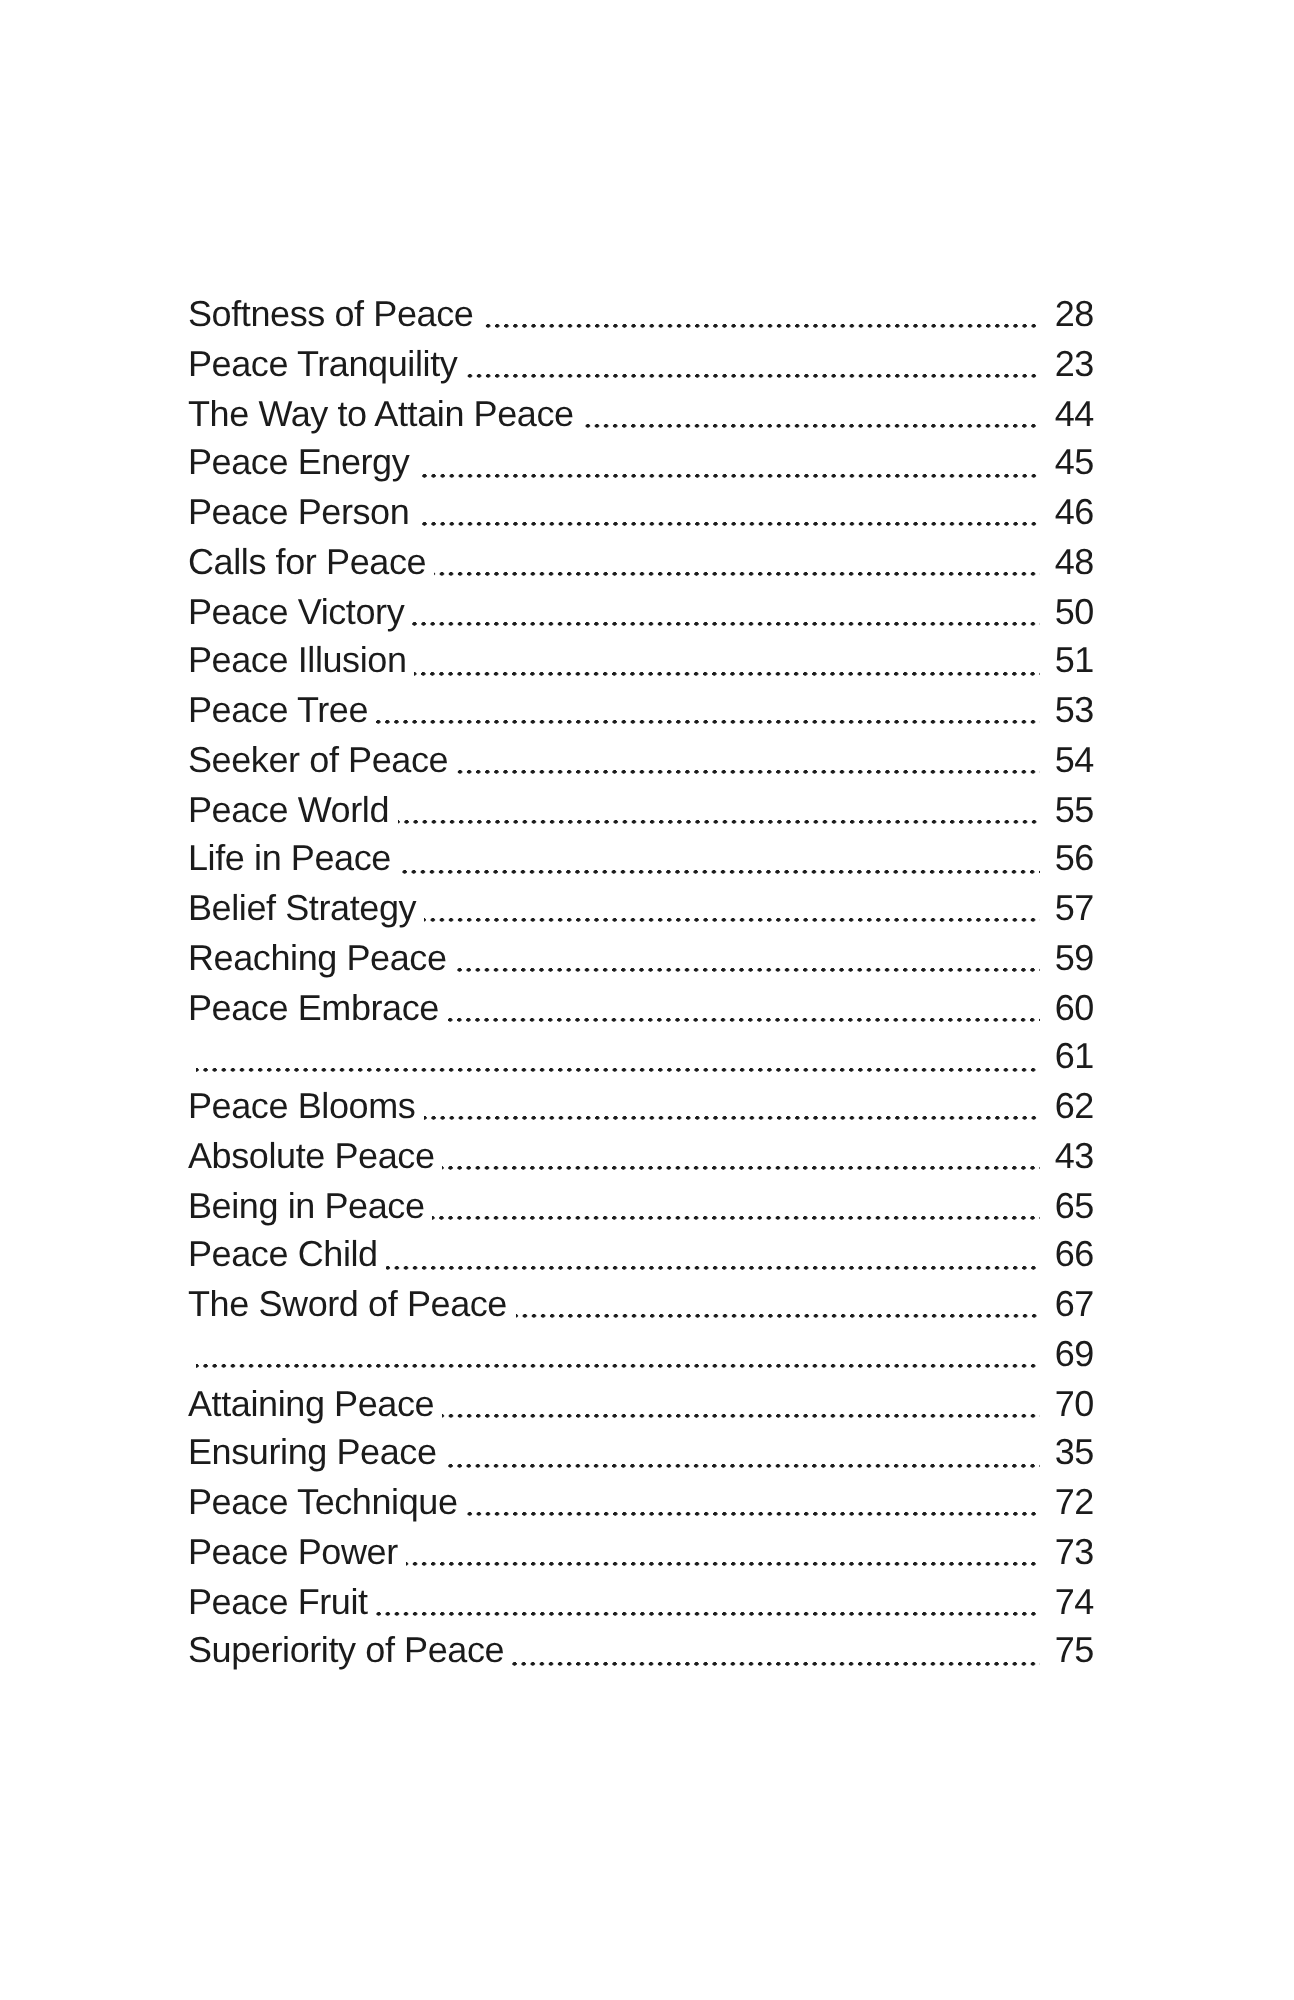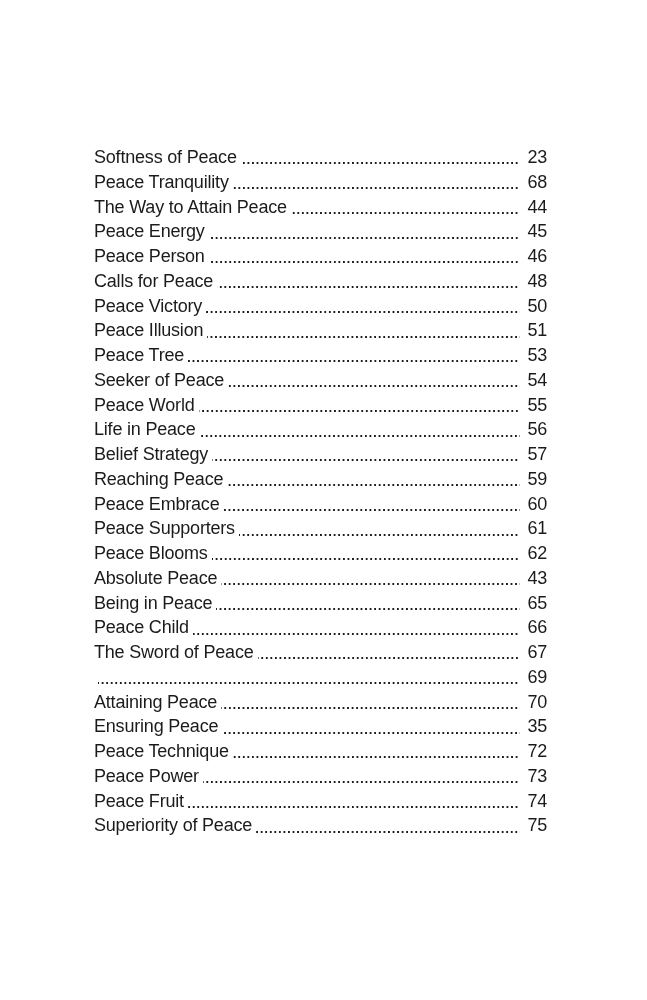--- a/index.html
+++ b/index.html
@@ -51,30 +51,30 @@
 </style>
 </head>
 <body>
 
 <div class="page">
   <div class="toc">
     <div id="toc-rows">
   <div class="toc-row">
     <span class="toc-title">Softness of Peace</span>
     <span class="leader"></span>
+    <span class="pagenum">28</span>
+  </div>
+
+  <div class="toc-row">
+    <span class="toc-title">Peace Tranquility</span>
+    <span class="leader"></span>
     <span class="pagenum">23</span>
   </div>
 
   <div class="toc-row">
-    <span class="toc-title">Peace Tranquility</span>
-    <span class="leader"></span>
-    <span class="pagenum">68</span>
-  </div>
-
-  <div class="toc-row">
     <span class="toc-title">The Way to Attain Peace</span>
     <span class="leader"></span>
     <span class="pagenum">44</span>
   </div>
 
   <div class="toc-row">
     <span class="toc-title">Peace Energy</span>
     <span class="leader"></span>
     <span class="pagenum">45</span>
   </div>
@@ -141,21 +141,20 @@
     <span class="pagenum">59</span>
   </div>
 
   <div class="toc-row">
     <span class="toc-title">Peace Embrace</span>
     <span class="leader"></span>
     <span class="pagenum">60</span>
   </div>
 
   <div class="toc-row">
-    <span class="toc-title">Peace Supporters</span>
     <span class="leader"></span>
     <span class="pagenum">61</span>
   </div>
 
   <div class="toc-row">
     <span class="toc-title">Peace Blooms</span>
     <span class="leader"></span>
     <span class="pagenum">62</span>
   </div>
 

